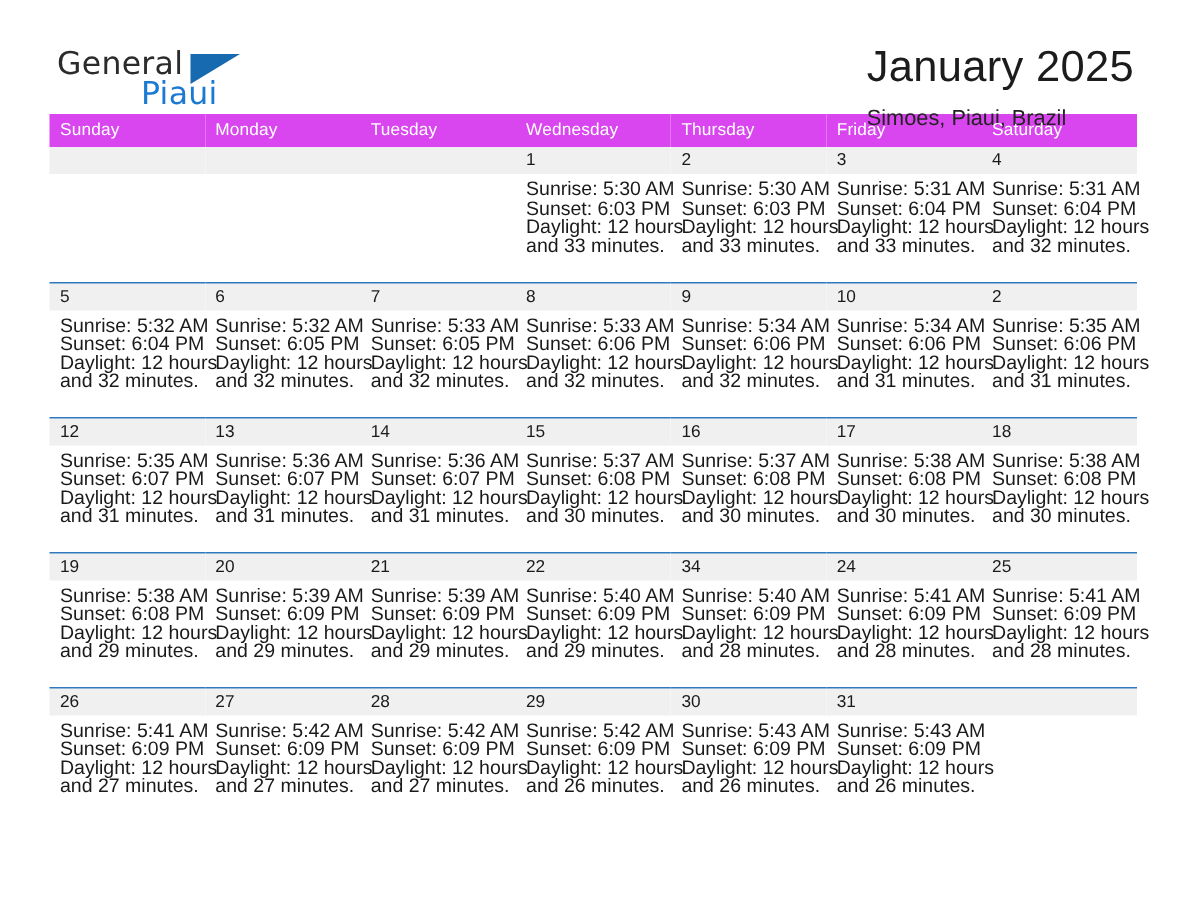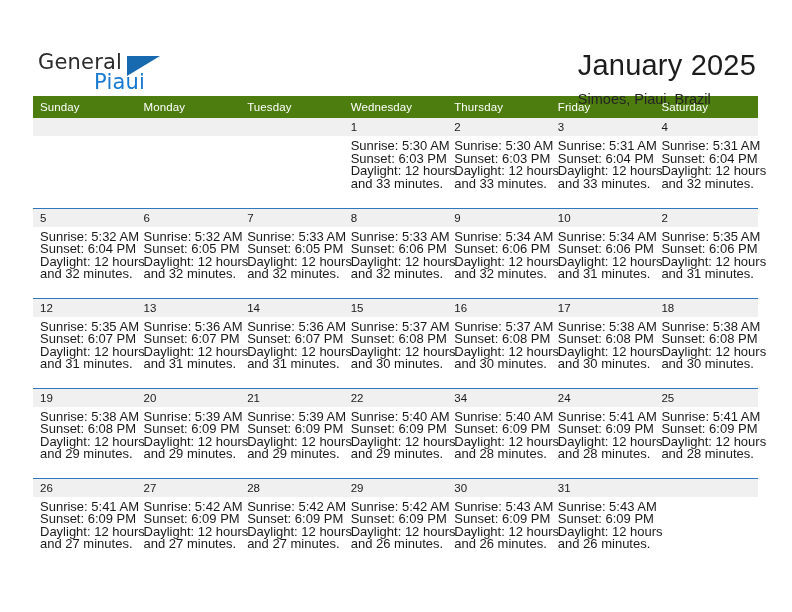--- a/index.html
+++ b/index.html
@@ -22,21 +22,20 @@
   }
 
   
   .top {
     display: flex;
     align-items: flex-start;
     justify-content: space-between;
     padding: 28px 36px 0 34px;
     box-sizing: border-box;
     height: 76px;
-    margin-top: 20px;
   }
   .brand {
     position: relative;
     width: 130px;
     height: 50px;
     flex: 0 0 auto;
   }
   .brand-general {
     position: absolute;
     left: 4px;
@@ -91,21 +90,21 @@
   .cal-wrap {
     padding: 0 34px 0 33px;
     box-sizing: border-box;
   }
   table.calendar {
     width: 725px;
     border-collapse: collapse;
     table-layout: fixed;
   }
   table.calendar th {
-    background: #4d7c0f;
+    background: #d946ef;
     color: #ffffff;
     font-size: 11.5px;
     font-weight: normal;
     text-align: left;
     padding: 5px 0 5px 7px;
     height: 20px;
     box-sizing: border-box;
     letter-spacing: .1px;
   }
   td.daycell {

